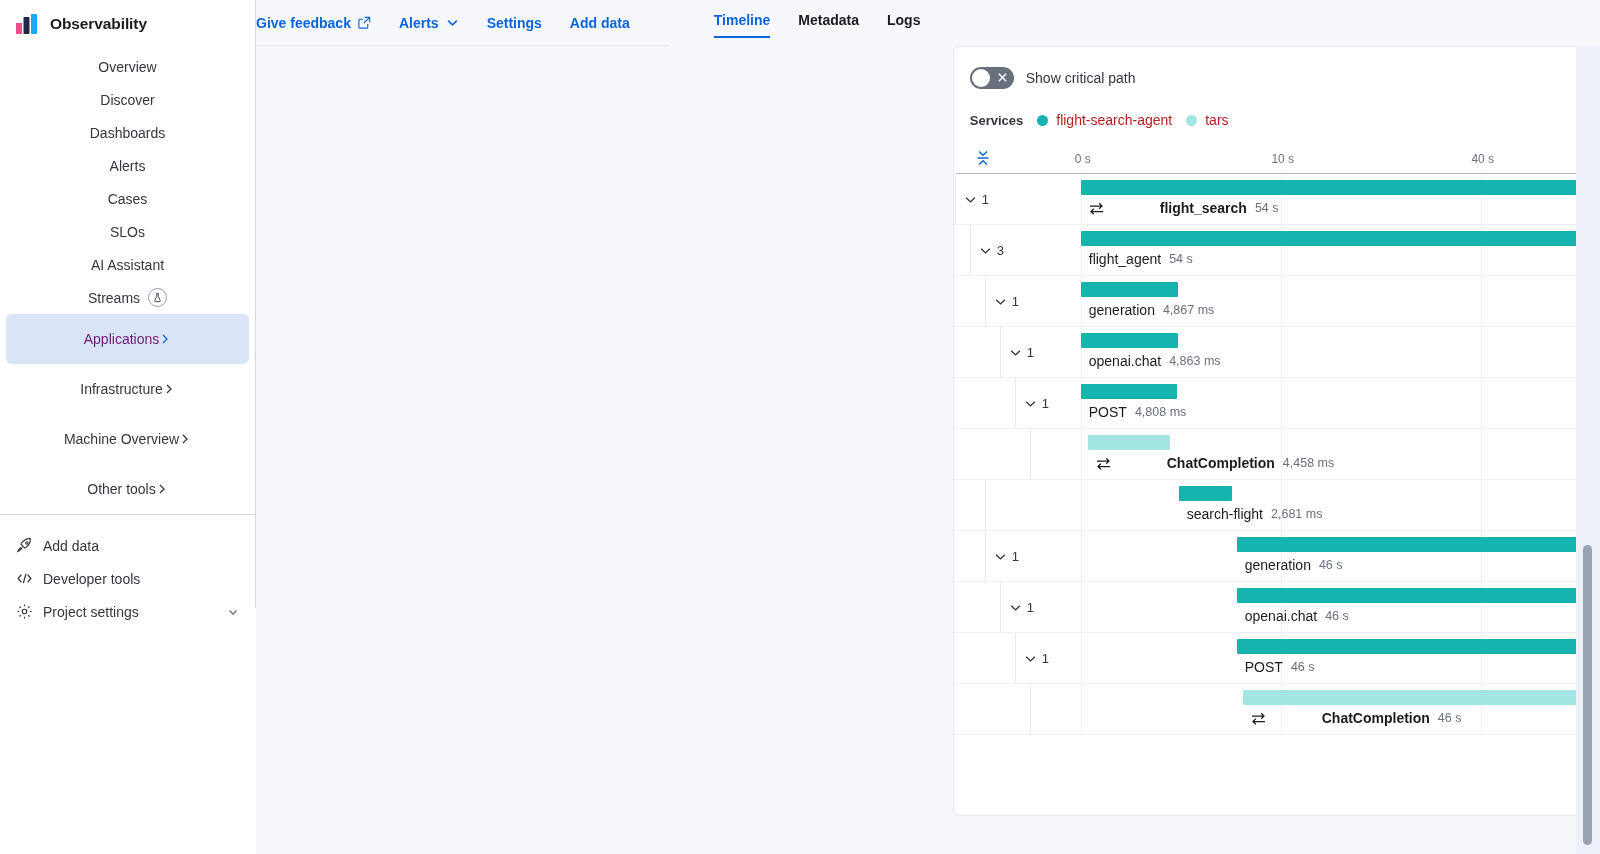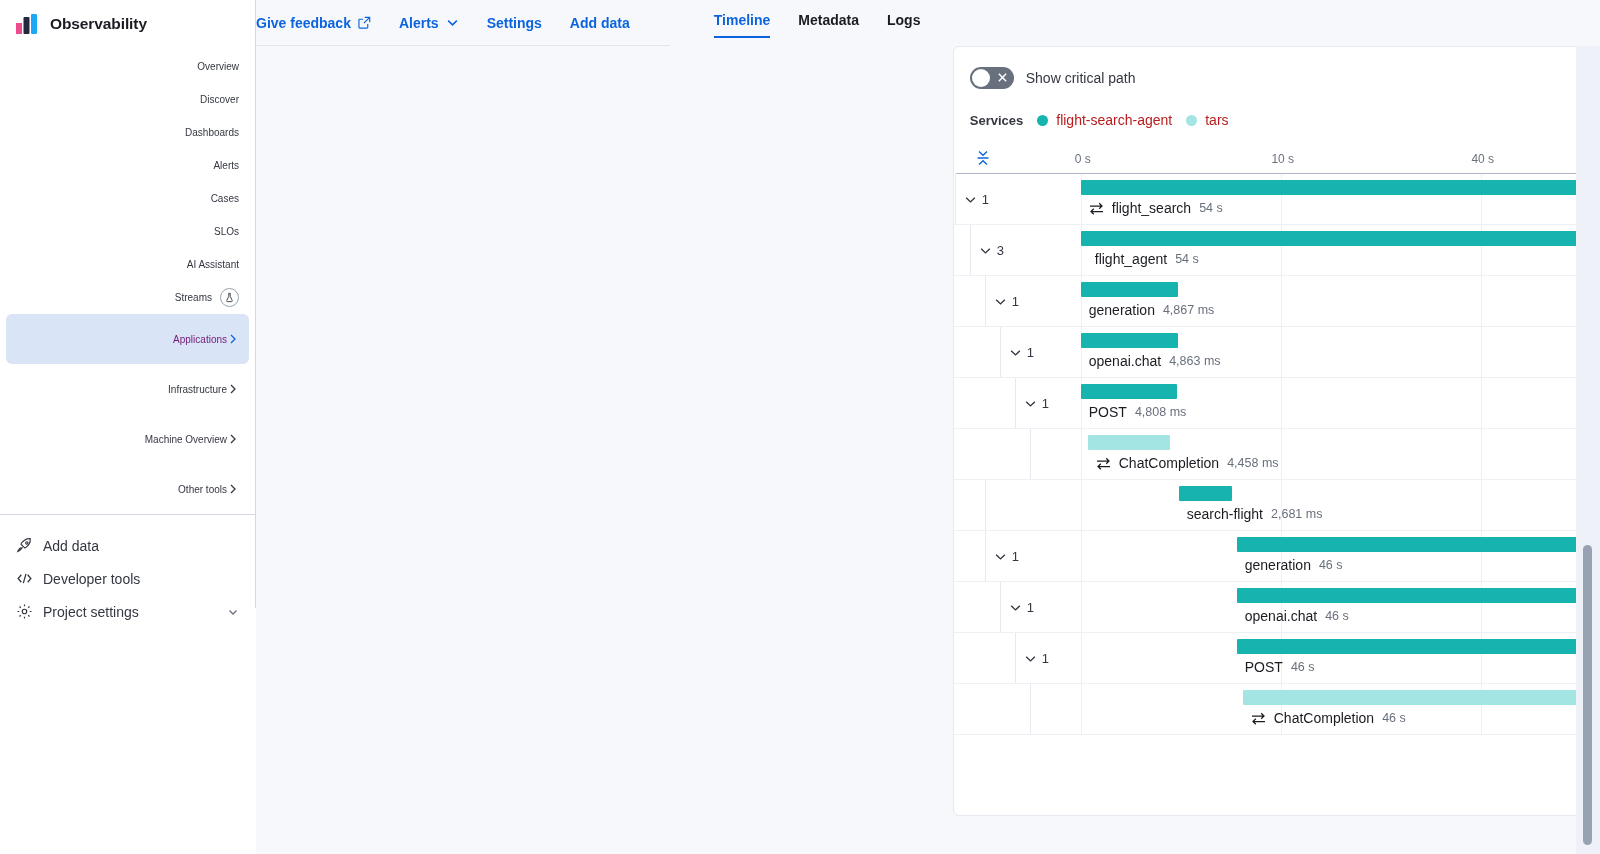--- a/index.html
+++ b/index.html
@@ -23,23 +23,23 @@
   .brand {
     display: flex; align-items: center; gap: 12px;
     padding: 14px 16px 12px 16px;
   }
   .logo { width: 22px; height: 20px; display: block; }
   .brand-title {
     font-size: 15.5px; font-weight: 700; color: #1a1c21; letter-spacing: -0.1px;
   }
   .nav-top { padding-top: 4px; }
   .nav-item {
-    display: flex; align-items: center; justify-content: flex-end;
+    display: flex; align-items: center; justify-content: center;
     padding: 0 16px; height: 33px;
-    font-size: 10px; color: #343741; cursor: pointer;
+    font-size: 14px; color: #343741; cursor: pointer;
     white-space: nowrap;
   }
   .nav-item .nm { display: flex; align-items: center; gap: 8px; }
   .nav-item.selected {
     background: #d9e4f7; color: #701a75; border-radius: 6px;
     margin: 0 6px; padding: 0 10px; width: calc(100% - 12px);
   }
   .nav-group { height: 50px; align-items: center; }
   .chev {
     width: 12px; height: 12px; display: inline-block; flex: 0 0 12px;
@@ -178,21 +178,21 @@
   .toggle-cell .cnum { font-size: 13px; color: #343741; }
   .bar {
     position: absolute; top: 6px; height: 15px; border-radius: 1px;
   }
   .rowlabel {
     position: absolute; top: 26px;
     display: flex; align-items: center; gap: 8px;
     white-space: nowrap;
   }
   .rlname { font-size: 14px; color: #1a1c21; }
-  .rlname.bold { font-weight: 400; }
+  .rlname.bold { font-weight: 700; margin-left: 48px; }
   .rldur { font-size: 12.5px; color: #69707d; }
   .tx-icon { width: 15px; height: 13px; flex: 0 0 15px; }
 
   
   .vscroll {
     position: absolute; right: 8px; top: 545px;
     width: 9px; height: 300px; border-radius: 5px;
     background: #98a2b3;
   }
   .scroll-track {
@@ -441,21 +441,21 @@
                     <div class="gline" style="left: 927px;"></div>
                   </div>
                   <div class="rail" style="left: 0px; width: 17px;"></div>
                   <div class="toggle-cell" style="left: 25px;">
                     <svg width="13" height="13" viewBox="0 0 12 12" fill="none" stroke="#343741" stroke-width="1.3">
                       <path d="M2 4.3 6 8.2l4-3.9"></path>
                     </svg>
                     <span class="cnum">3</span>
                   </div>
                   <div class="bar" style="left: 127px; width: 1080px; background: rgb(23, 179, 174);"></div>
-                  <div class="rowlabel" style="left: 141px; justify-content: space-between;">
+                  <div class="rowlabel" style="left: 135px; justify-content: space-between;">
                     <span class="rlname">flight_agent</span>
                     <span class="rldur">54 s</span>
                   </div>
                 </div>
                 <div class="wrow">
                   <div class="wrow-grid">
                     <div class="gline" style="left: 127px;"></div>
                     <div class="gline" style="left: 327px;"></div>
                     <div class="gline" style="left: 527px;"></div>
                     <div class="gline" style="left: 727px;"></div>

